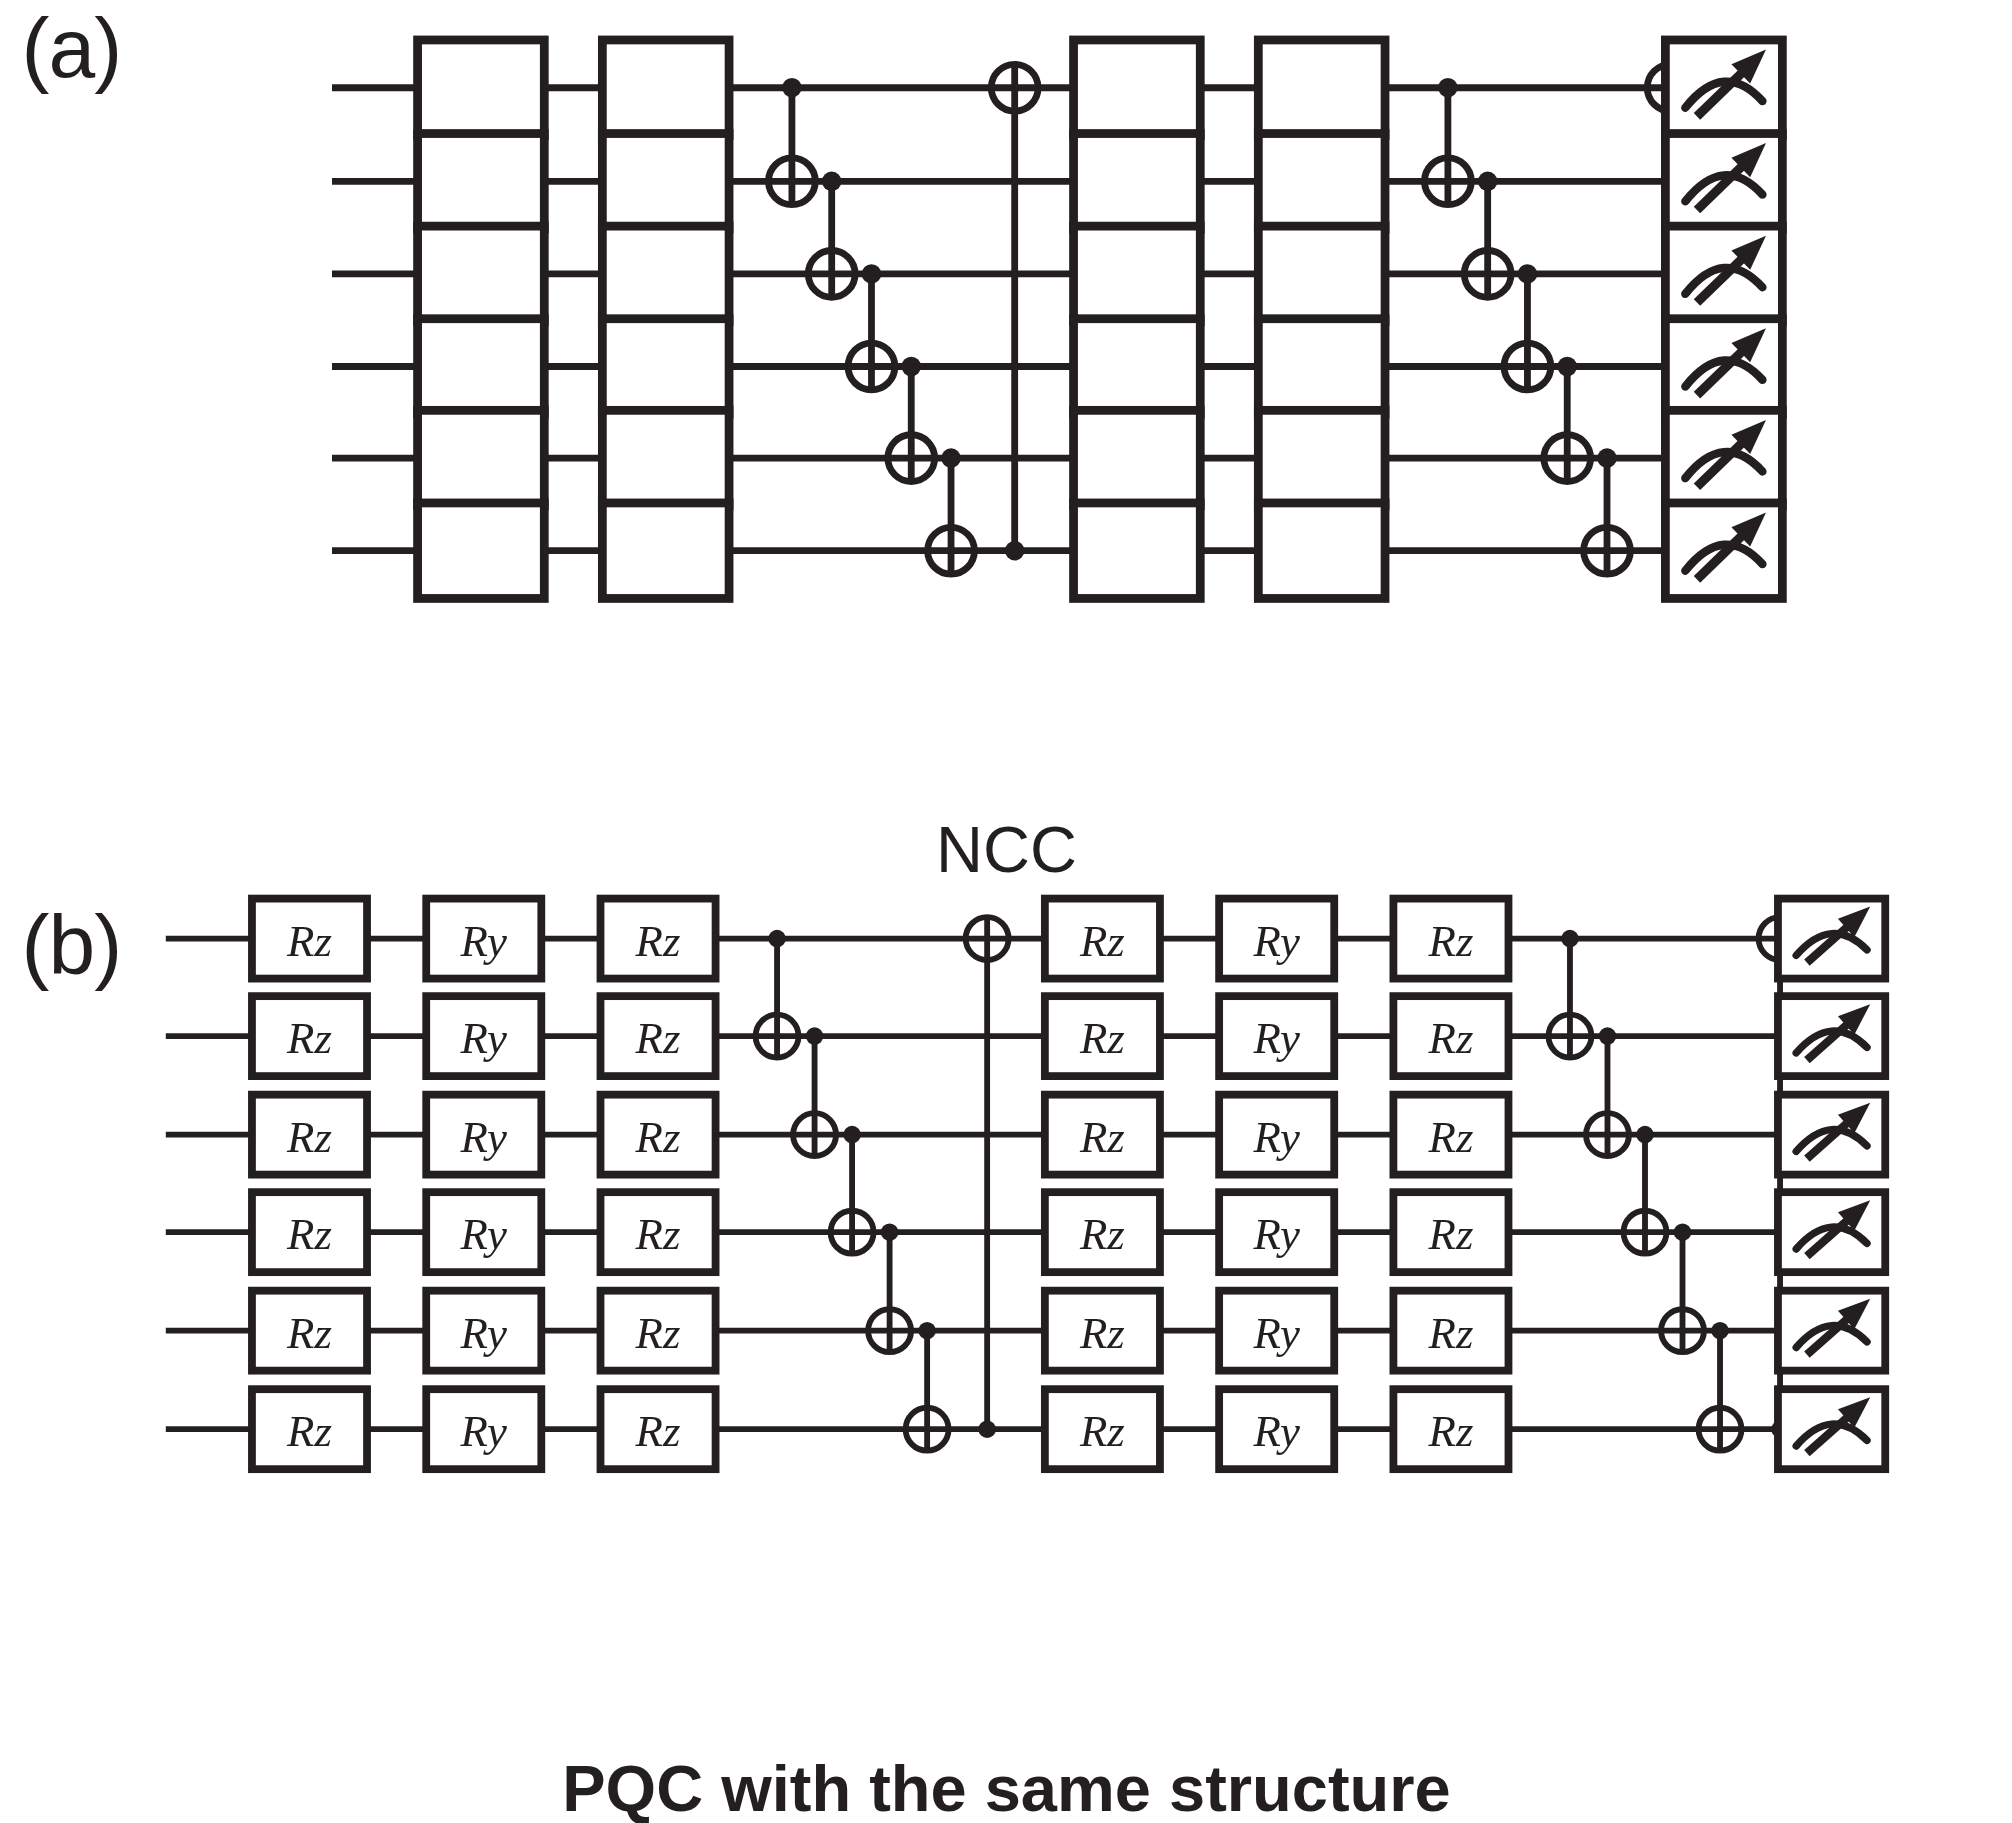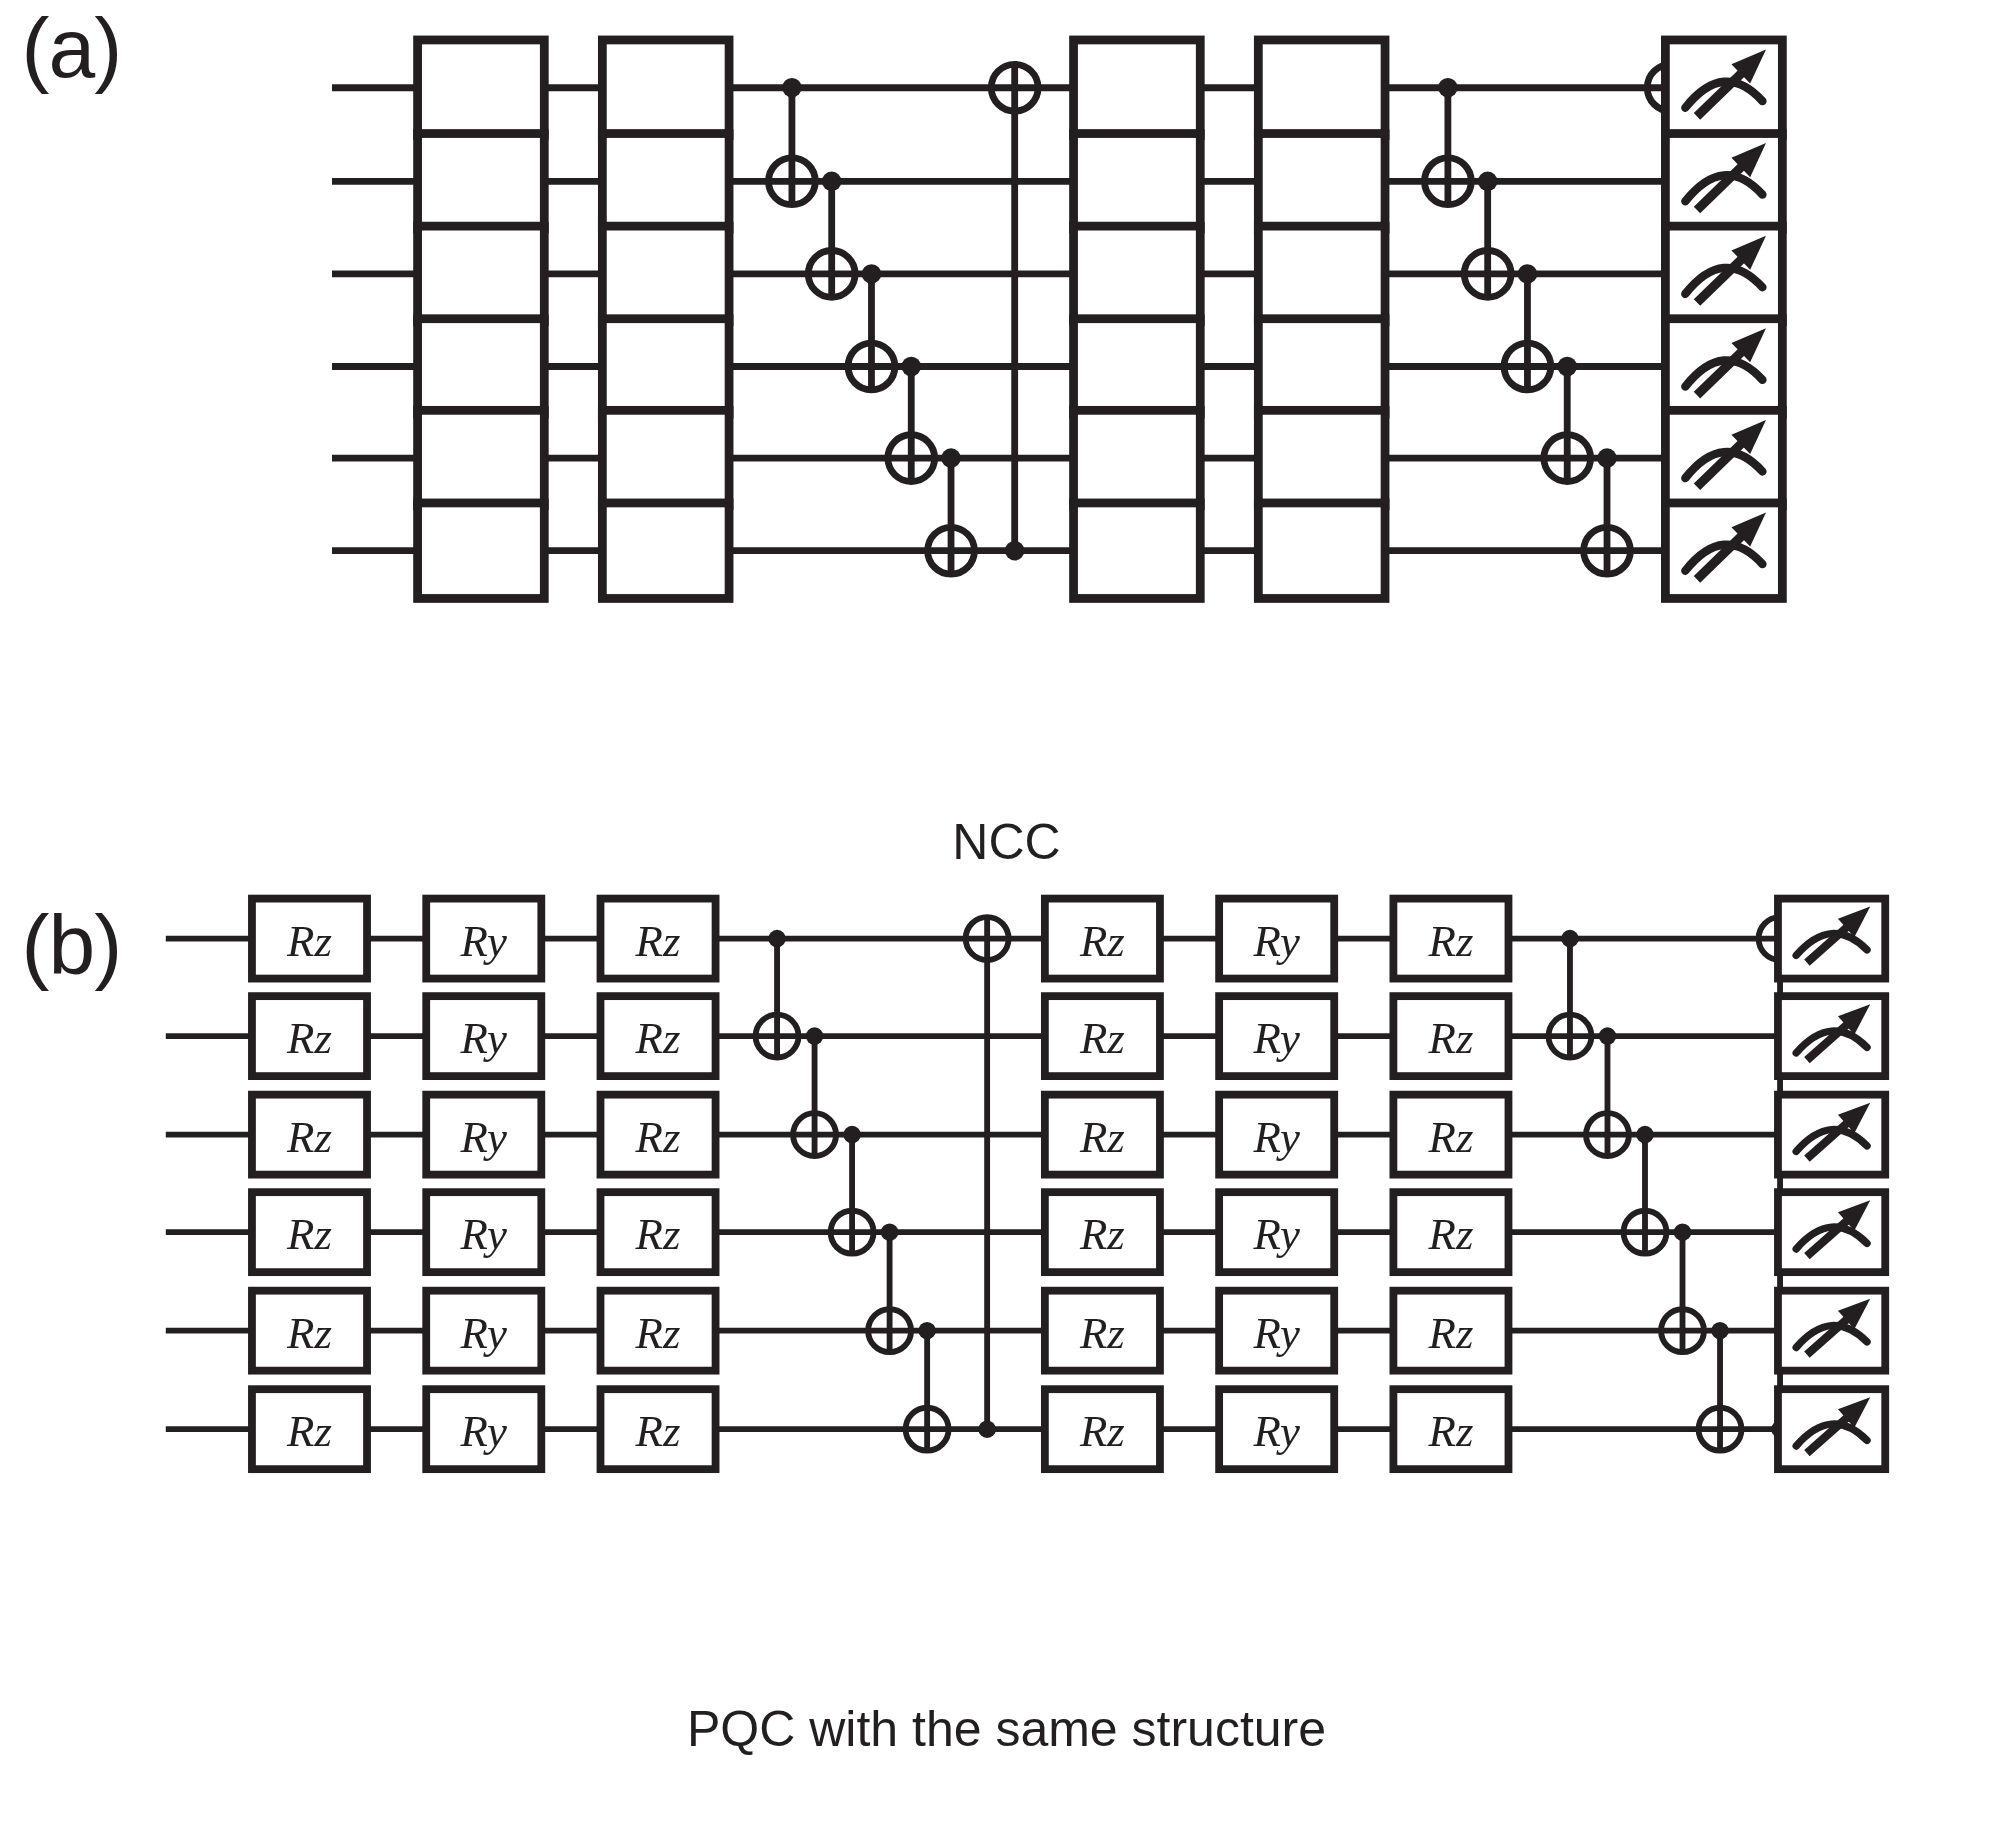--- a/index.html
+++ b/index.html
@@ -19,26 +19,26 @@
     color:#231f20;
     letter-spacing:-1px;
   }
   #panel-a-label{left:21.5px;top:5.9px;}
   #panel-b-label{left:21.5px;top:903px;}
   .caption{
     position:absolute;
     width:100%;
     text-align:center;
     font-family:"Liberation Sans", sans-serif;
-    font-size:50px;
+    font-size:65px;
     color:#231f20;
     line-height:1;
   }
   #caption-a{top:817px;left:0;}
-  #caption-b{top:1704px;left:0;}
+  #caption-b{top:1756px;left:0;font-weight:bold;}
   .circuit-svg{position:absolute;display:block;}
   #circuit-a{left:0;top:0;}
   #circuit-b{left:0;top:878px;}
   .wire{stroke:#231f20;fill:none;}
   .gatebox{fill:#ffffff;stroke:#231f20;}
   .gatelabel{
     font-family:"Liberation Serif", serif;
     font-style:italic;
     fill:#231f20;
     text-anchor:middle;

